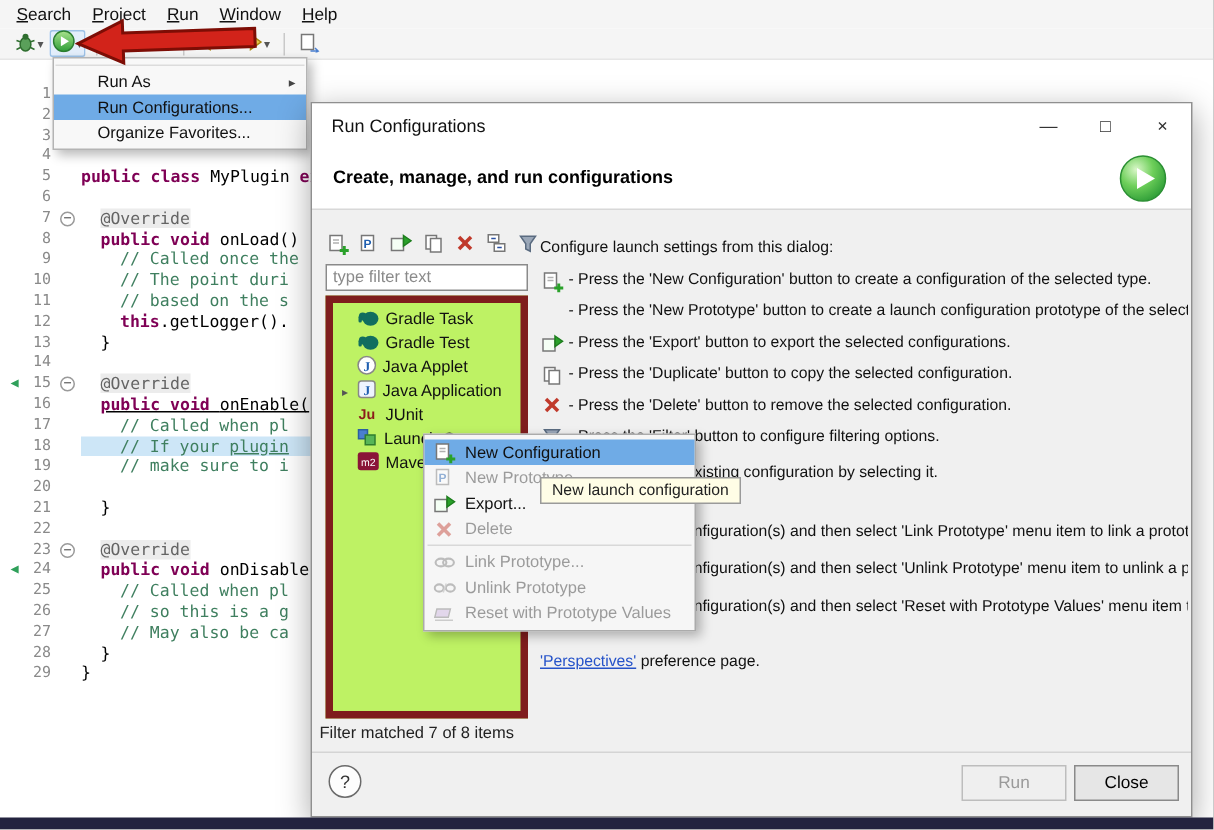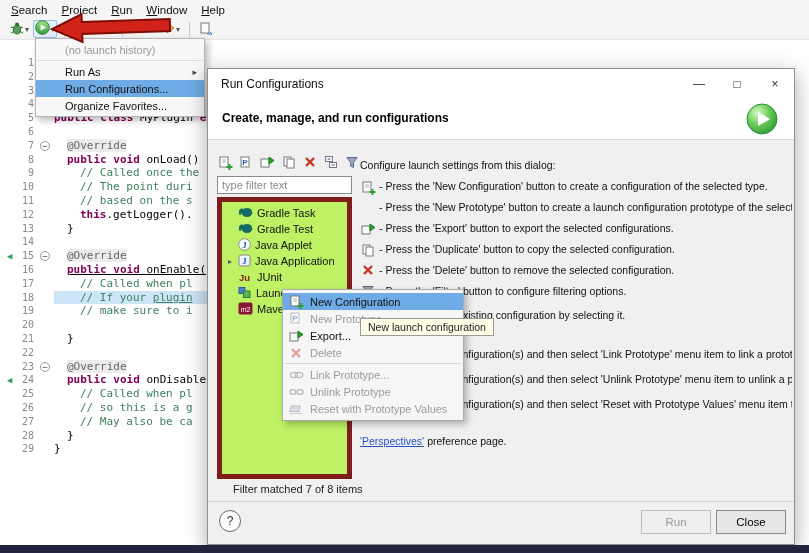--- a/index.html
+++ b/index.html
@@ -48,21 +48,21 @@
 .dlg-header-title{position:absolute;left:14px;top:13px;font-weight:bold;font-size:12px;color:#000}
 .dlg-header-icon{position:absolute;right:16px;top:5px;width:32px;height:32px}
 
 .lp-toolbar{position:absolute;left:9px;top:86px;display:flex;gap:4px;align-items:center;height:17px}
 .lp-tbtn{display:inline-flex;align-items:center;justify-content:center;width:17px;height:17px}
 .lp-filter{position:absolute;left:9px;top:107px;width:135px;height:18px;border:1px solid #8a8a8a;font-size:11px;color:#8a8a8a;padding-left:4px;background:#fff;font-family:"Liberation Sans",sans-serif}
 .lp-tree{position:absolute;left:9px;top:128px;width:135px;height:282px;background:#bef264;border:5px solid #7f1d1d;padding-top:3px;overflow:hidden}
 .tree-row{height:16px;display:flex;align-items:center;padding-left:4px;font-size:11px;gap:4px;white-space:nowrap;color:#111}
 .tree-exp{width:8px;font-size:8px;color:#555;text-align:center}
 .tree-noexp{width:8px}
-.lp-matched{position:absolute;left:25px;top:414px;font-size:11px;color:#222}
+.lp-matched{position:absolute;left:5px;top:414px;font-size:11px;color:#222}
 
 .rp{position:absolute;left:152px;top:90px;width:432px;height:338px;overflow:hidden}
 .rp-row{position:absolute;left:0;display:flex;align-items:flex-start;white-space:nowrap;font-size:10.5px;color:#111;gap:3px}
 .rp-gut{width:16px;display:inline-flex;justify-content:center;flex:none}
 .rp .r1{top:0}.rp .r2{top:21px}.rp .r3{top:42px}.rp .r4{top:63px}.rp .r5{top:84px}.rp .r6{top:105px}
 .rp .r7{top:126px}.rp .r8{top:150px}.rp .r9{top:189px}.rp .r10{top:214px}.rp .r11{top:239px}.rp .r12{top:276px}
 .link{color:#2653c9;text-decoration:underline}
 
 .ctx-menu{position:absolute;left:74px;top:220px;width:182px;background:#f6f6f6;border:1px solid #ababab;box-shadow:3px 3px 7px rgba(0,0,0,.28);z-index:20;padding:3px 0}
 .cm-item{height:17px;display:flex;align-items:center;gap:6px;padding:0 8px 0 5px;font-size:11px;color:#111;white-space:nowrap}
@@ -183,23 +183,20 @@
         <div class="eline"><span class="lnum">25</span><span class="ecode" style="padding-left: 26px;"><span class="c-com">// Called when pl</span></span></div>
         <div class="eline"><span class="lnum">26</span><span class="ecode" style="padding-left: 26px;"><span class="c-com">// so this is a g</span></span></div>
         <div class="eline"><span class="lnum">27</span><span class="ecode" style="padding-left: 26px;"><span class="c-com">// May also be ca</span></span></div>
         <div class="eline"><span class="lnum">28</span><span class="ecode" style="padding-left: 13px;"><span class="c-plain">}</span></span></div>
         <div class="eline"><span class="lnum">29</span><span class="ecode" style="padding-left: 0px;"><span class="c-plain">}</span></span></div>
       </div>
   </div>
   <span class="left-frag">in</span>
 
   <div class="run-menu">
-      <div class="rm-item dis">
-        <span>(no launch history)</span>
-      </div>
       <div class="rm-sep"></div>
       <div class="rm-item">
         <span>Run As</span>
         <span class="subarrow">▸</span>
       </div>
       <div class="rm-item hi">
         <span>Run Configurations...</span>
       </div>
       <div class="rm-item">
         <span>Organize Favorites...</span>

